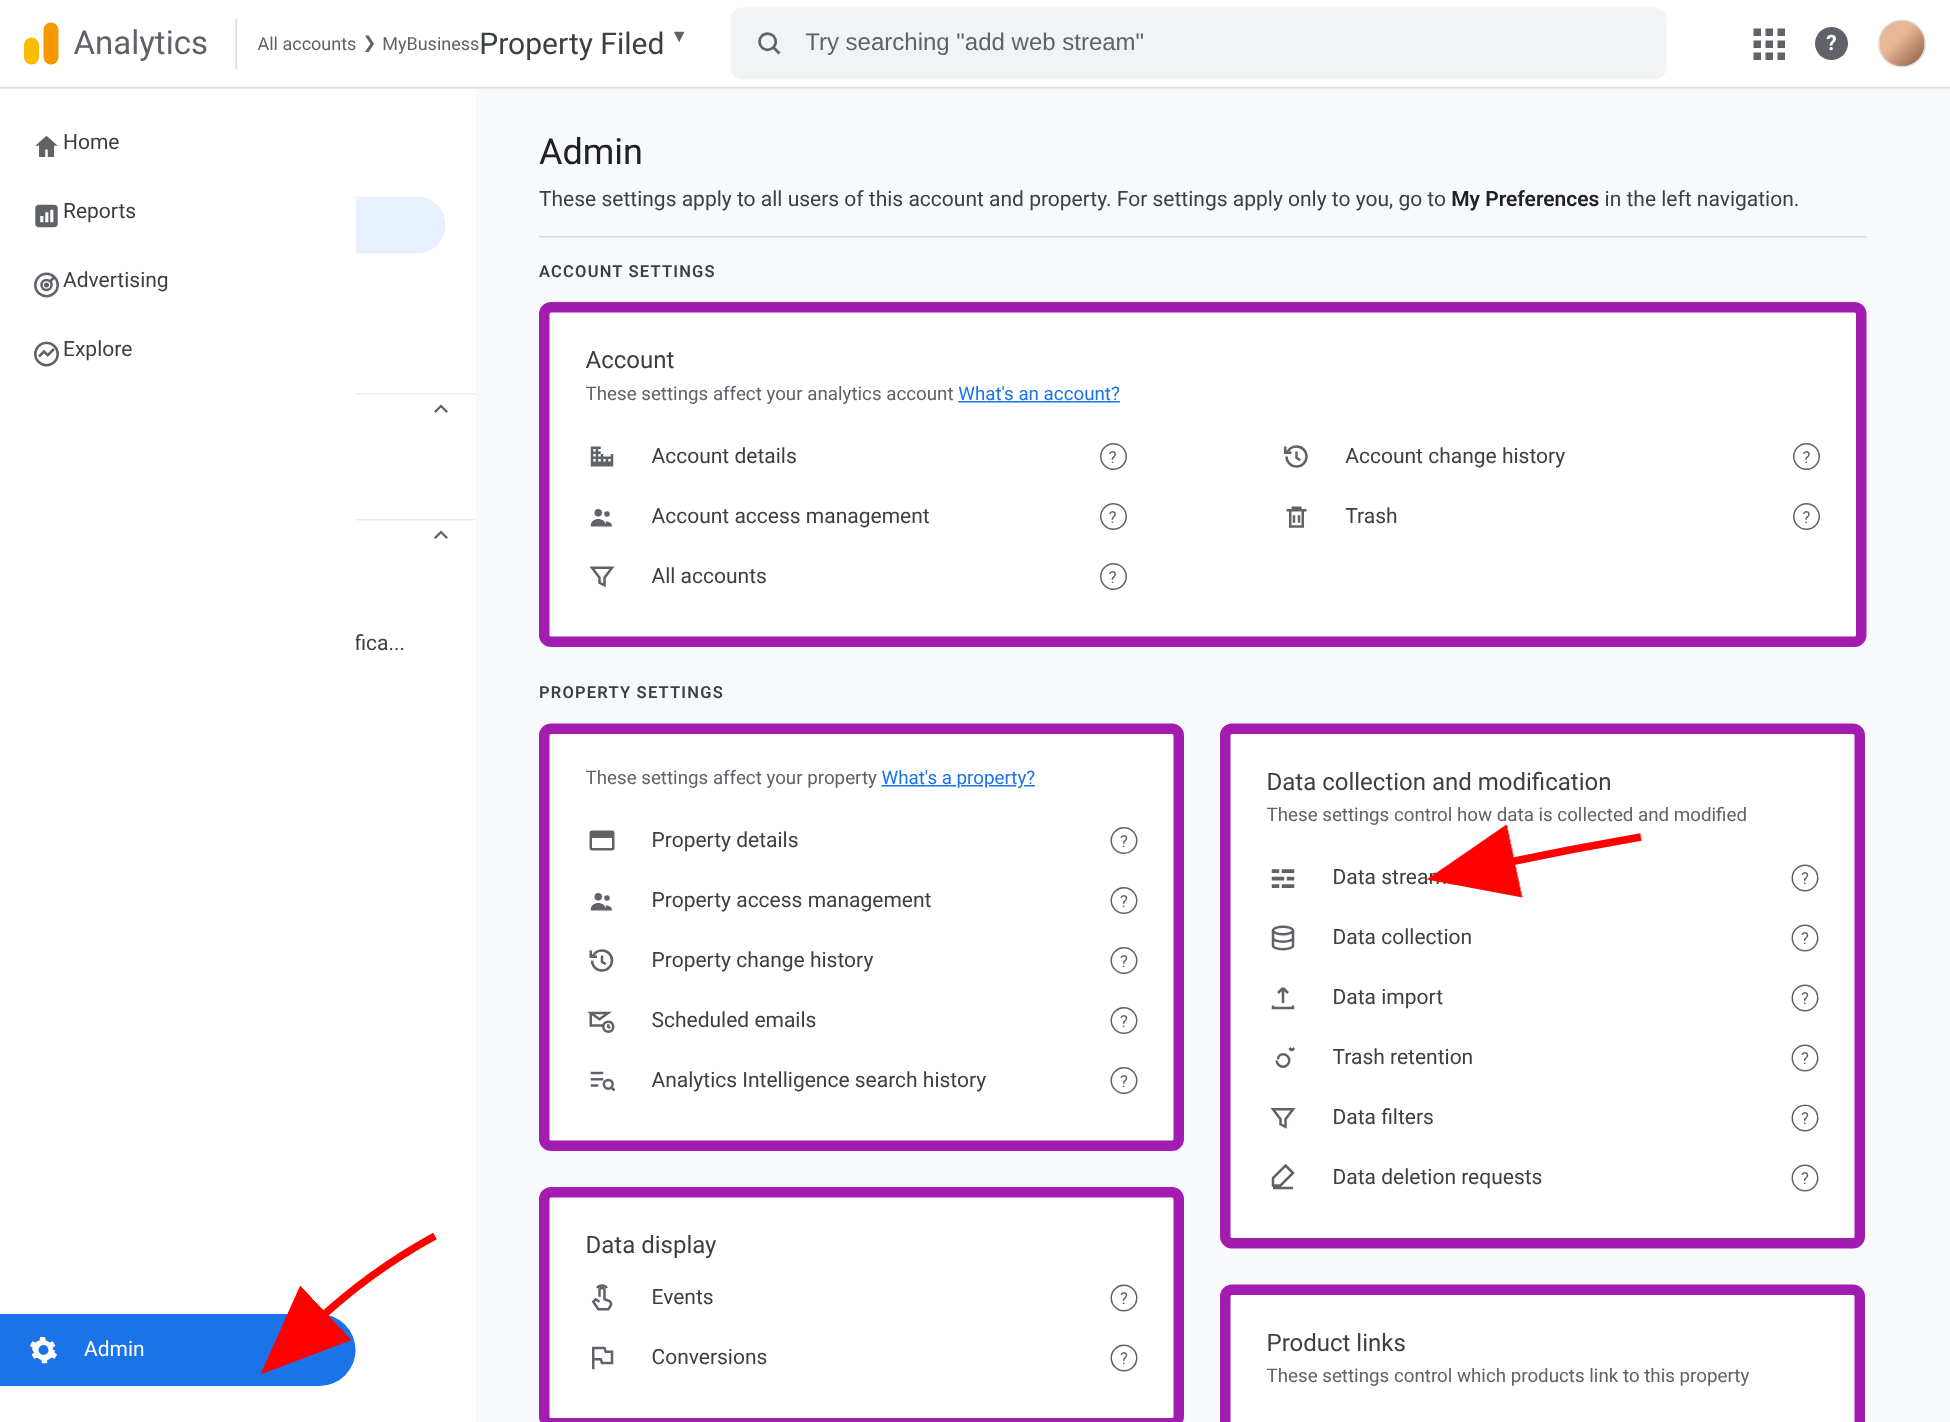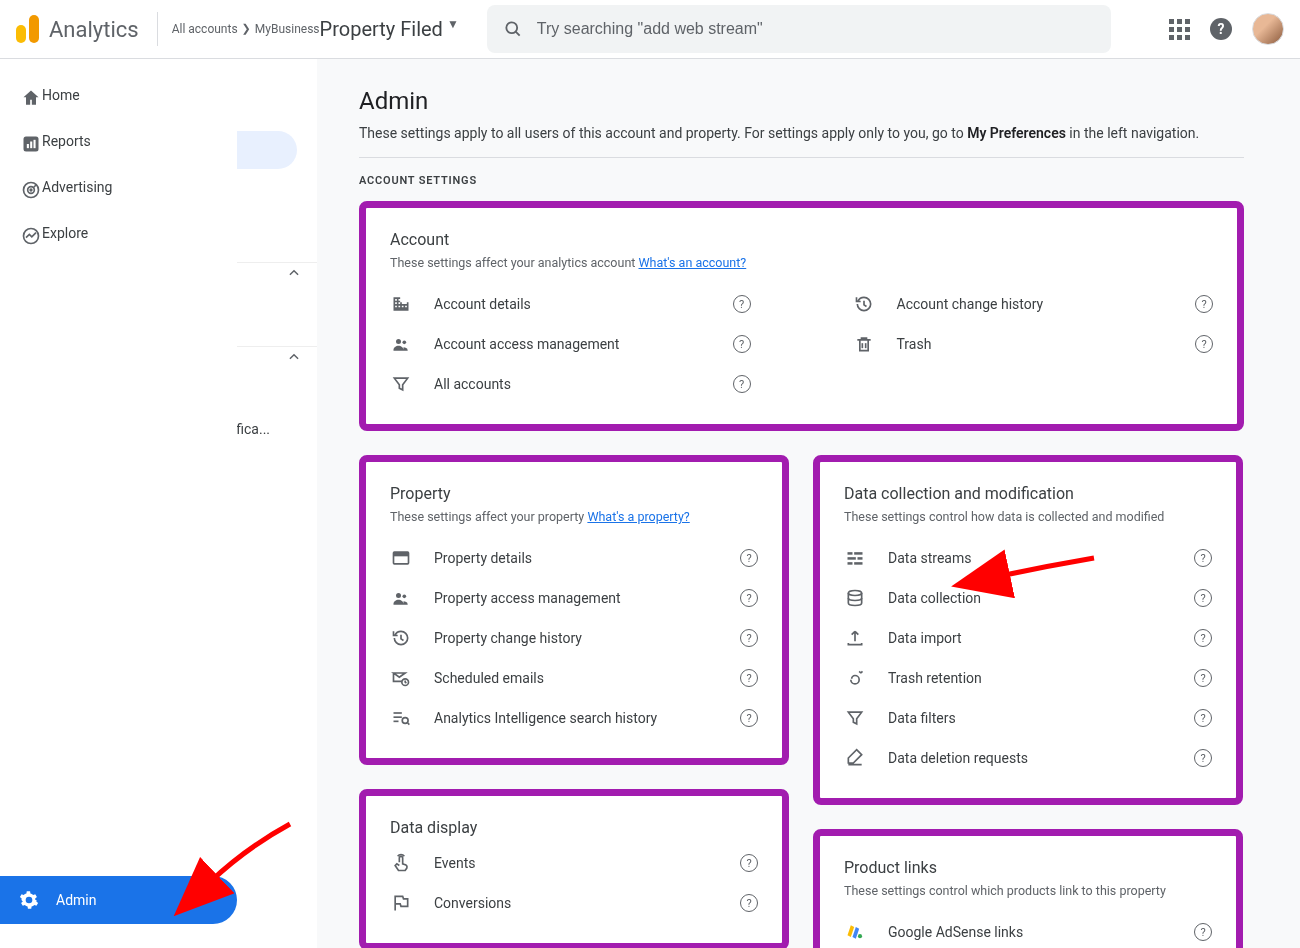--- a/index.html
+++ b/index.html
@@ -336,25 +336,25 @@
               </svg>
             </span>
             <span class="row-label">Trash</span>
             <span class="row-help">?</span>
           </div>
         </div>
     </div>
   </div>
 
   <div style="height:24px"></div>
+  <div class="sect-label">PROPERTY SETTINGS</div>
 
   <div class="cards-row">
     <div class="card-col">
       <div class="card w-half">
-        <div class="card-title">Property</div>
         <div class="card-desc">
           <span>These settings affect your property </span><a href="#">What's a property?</a>
         </div>
         <div class="card-colx" id="prop-items">
             <div class="row-item">
               <span class="row-icon">
                 <svg width="20" height="20" viewBox="0 0 24 24" fill="#5f6368">
                   <rect x="3" y="5" width="18" height="14" rx="1" fill="none" stroke="#5f6368" stroke-width="2"></rect>
                   <rect x="3" y="5" width="18" height="5"></rect>
                 </svg>

